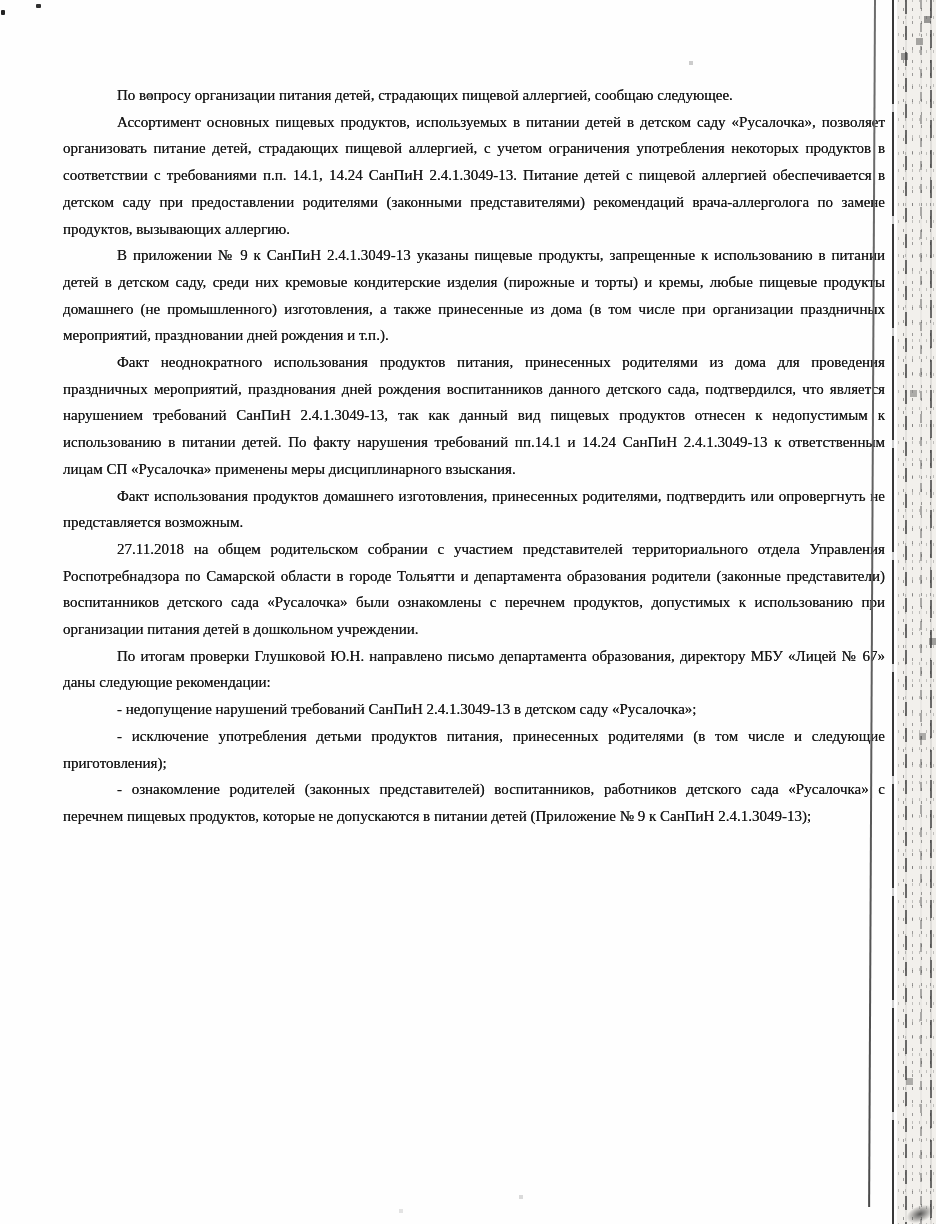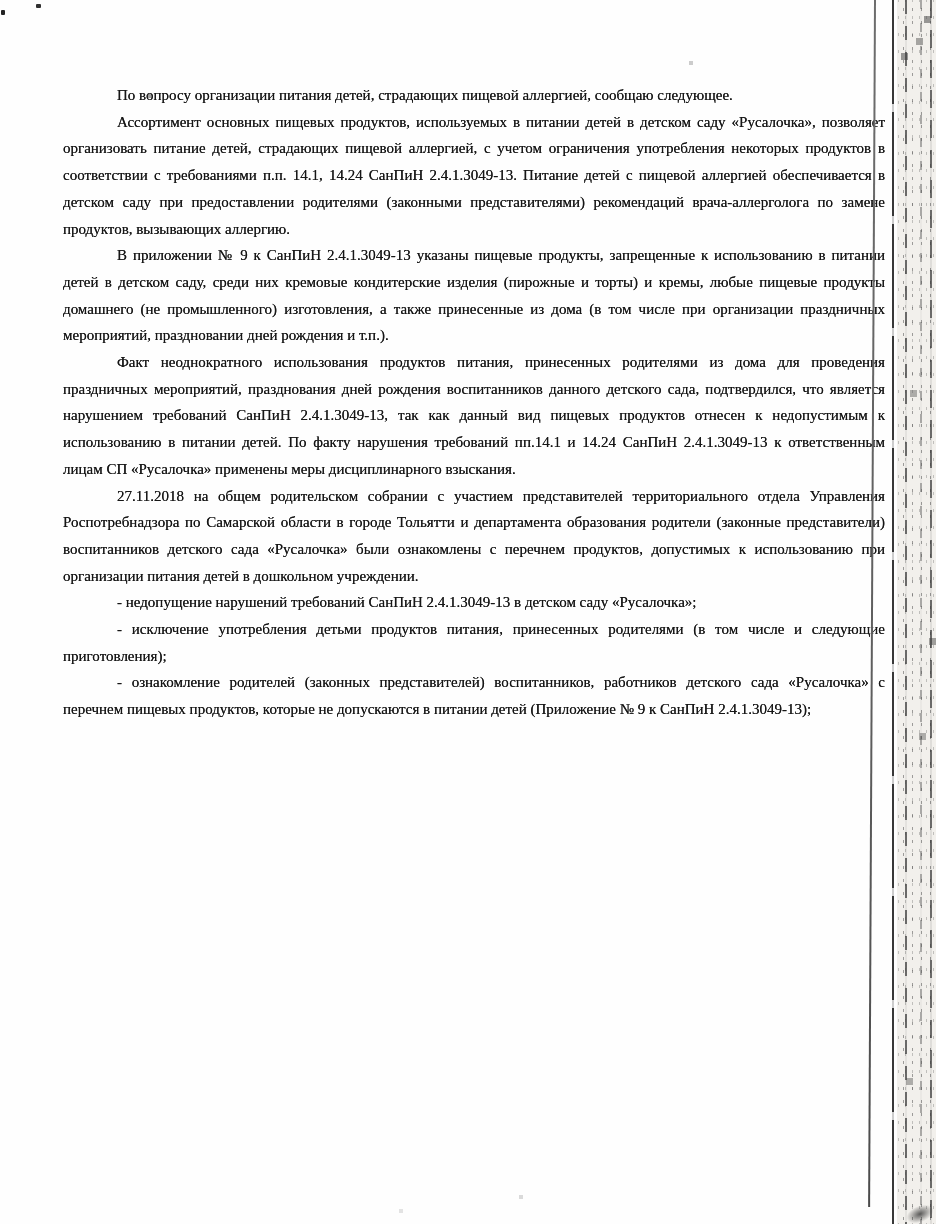--- a/index.html
+++ b/index.html
@@ -119,21 +119,23 @@
 </head>
 <body>
 
 <div class="page">
 
   <div class="text-block">
     <p>По вопросу организации питания детей, страдающих пищевой аллергией, сообщаю следующее.</p>
     <p>Ассортимент основных пищевых продуктов, используемых в питании детей в детском саду «Русалочка», позволяет организовать питание детей, страдающих пищевой аллергией, с учетом ограничения употребления некоторых продуктов в соответствии с требованиями п.п. 14.1, 14.24 СанПиН 2.4.1.3049-13. Питание детей с пищевой аллергией обеспечивается в детском саду при предоставлении родителями (законными представителями) рекомендаций врача-аллерголога по замене продуктов, вызывающих аллергию.</p>
     <p>В приложении № 9 к СанПиН 2.4.1.3049-13 указаны пищевые продукты, запрещенные к использованию в питании детей в детском саду, среди них кремовые кондитерские изделия (пирожные и торты) и кремы, любые пищевые продукты домашнего (не промышленного) изготовления, а также принесенные из дома (в том числе при организации праздничных мероприятий, праздновании дней рождения и т.п.).</p>
     <p>Факт неоднократного использования продуктов питания, принесенных родителями из дома для проведения праздничных мероприятий, празднования дней рождения воспитанников данного детского сада, подтвердился, что является нарушением требований СанПиН 2.4.1.3049-13, так как данный вид пищевых продуктов отнесен к недопустимым к использованию в питании детей. По факту нарушения требований пп.14.1 и 14.24 СанПиН 2.4.1.3049-13 к ответственным лицам СП «Русалочка» применены меры дисциплинарного взыскания.</p>
+    <p>Факт использования продуктов домашнего изготовления, принесенных родителями, подтвердить или опровергнуть не представляется возможным.</p>
     <p>27.11.2018 на общем родительском собрании с участием представителей территориального отдела Управления Роспотребнадзора по Самарской области в городе Тольятти и департамента образования родители (законные представители) воспитанников детского сада «Русалочка» были ознакомлены с перечнем продуктов, допустимых к использованию при организации питания детей в дошкольном учреждении.</p>
+    <p>По итогам проверки Глушковой Ю.Н. направлено письмо департамента образования, директору МБУ «Лицей № 67» даны следующие рекомендации:</p>
     <p>- недопущение нарушений требований СанПиН 2.4.1.3049-13 в детском саду «Русалочка»;</p>
     <p>- исключение употребления детьми продуктов питания, принесенных родителями (в том числе и следующие приготовления);</p>
     <p>- ознакомление родителей (законных представителей) воспитанников, работников детского сада «Русалочка» с перечнем пищевых продуктов, которые не допускаются в питании детей (Приложение № 9 к СанПиН 2.4.1.3049-13);</p>
   </div>
 
   <div class="scan-line-a"></div>
   <div class="scan-line-b"></div>
   <div class="edge-band"></div>
   <div class="band-line-1"></div>
   <div class="band-line-2"></div>

